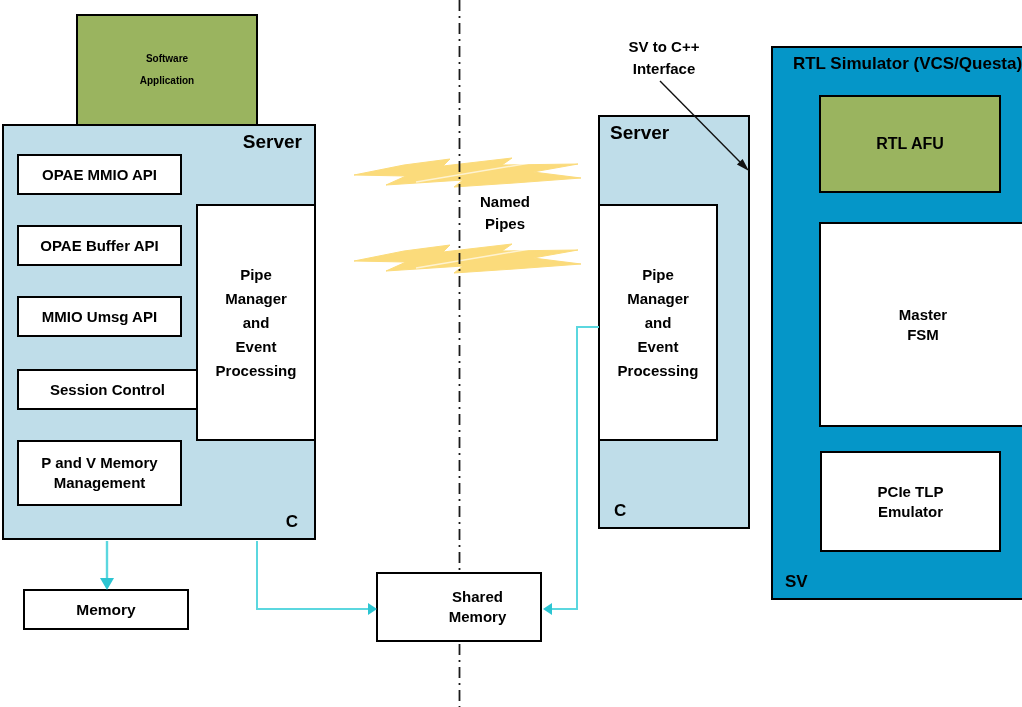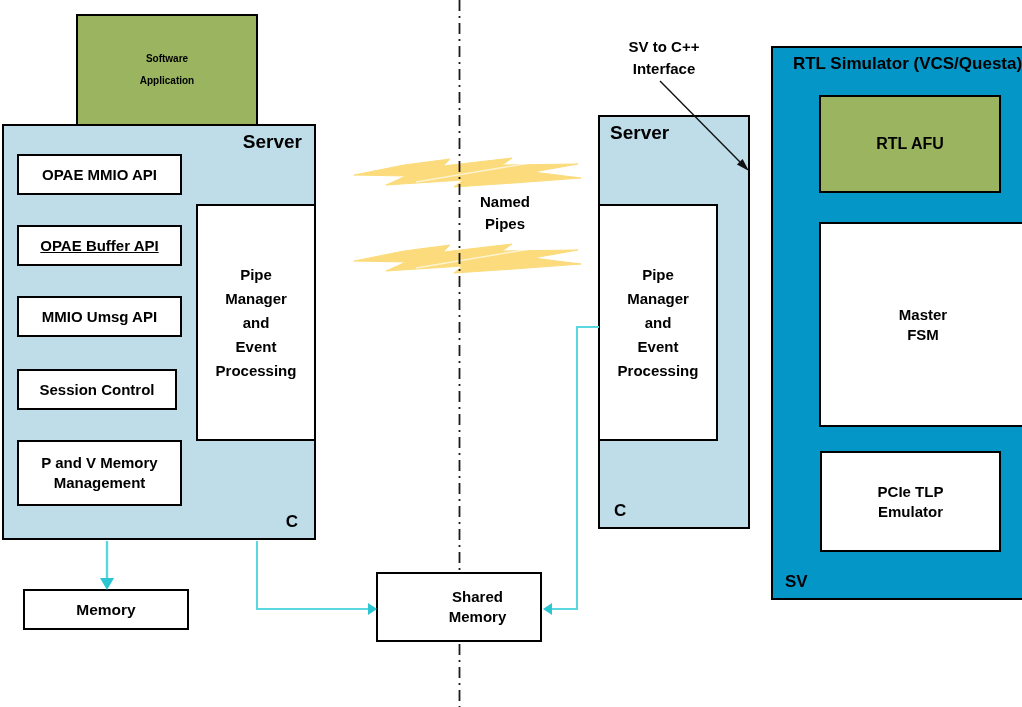--- a/index.html
+++ b/index.html
@@ -49,27 +49,27 @@
   <div class="box greenbox softapp" style="left:76px;top:14px;width:182px;height:112px;">
     <span>Software<br>Application</span>
   </div>
 
   <div class="box bluebox client" style="left:2px;top:124px;width:314px;height:416px;">
     <span class="region-title" style="top:6px;right:12px;">Server</span>
 
     <div class="box whitebox" style="left:13px;top:28px;width:165px;height:41px;">
       <span>OPAE MMIO API</span>
     </div>
-    <div class="box whitebox" style="left:13px;top:99px;width:165px;height:41px;text-decoration:underline;">
+    <div class="box whitebox" style="left:13px;top:99px;width:165px;height:41px;">
       <span>OPAE Buffer API</span>
     </div>
     <div class="box whitebox" style="left:13px;top:170px;width:165px;height:41px;">
       <span>MMIO Umsg API</span>
     </div>
-    <div class="box whitebox" style="left:13px;top:243px;width:160px;height:41px;">
+    <div class="box whitebox" style="left:13px;top:243px;width:181px;height:41px;">
       <span>Session Control</span>
     </div>
     <div class="box whitebox" style="left:13px;top:314px;width:165px;height:66px;">
       <span>P and V Memory<br>Management</span>
     </div>
 
     <div class="box whitebox pipebox" style="left:192px;top:78px;width:120px;height:237px;">
       <span>Pipe<br>Manager<br>and<br>Event<br>Processing</span>
     </div>
 

